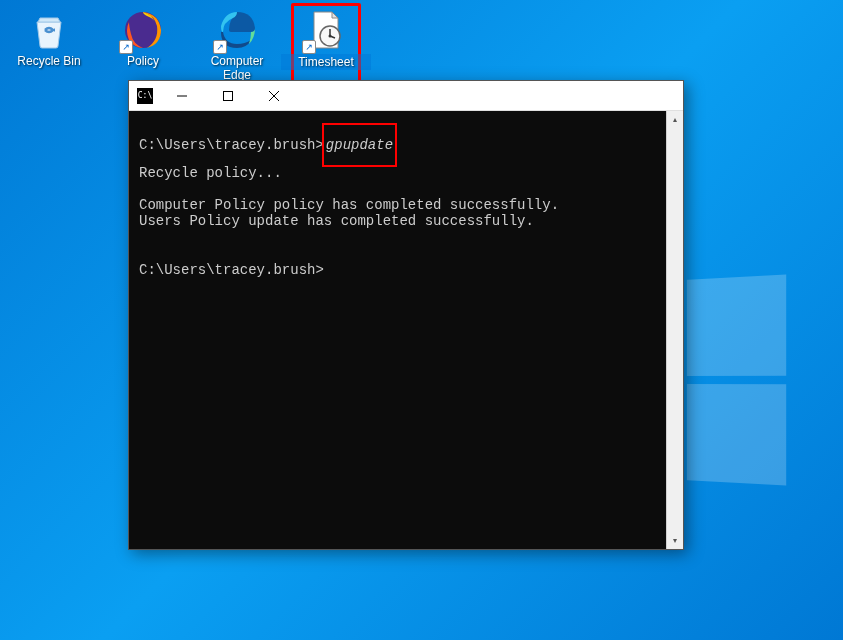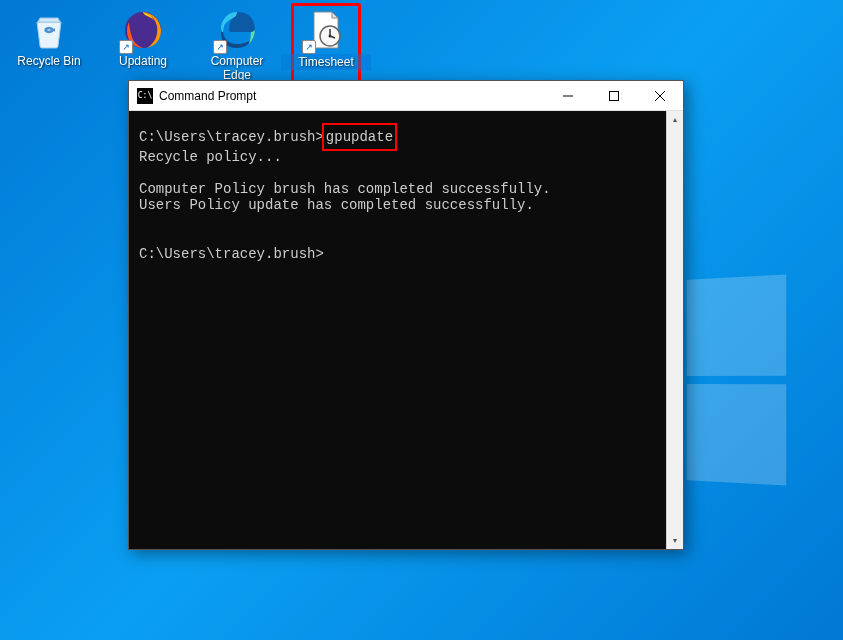--- a/index.html
+++ b/index.html
@@ -164,23 +164,24 @@
       color: #555;
       cursor: pointer;
     }
     .cmd-scrollbar .scroll-arrow.down {
       position: absolute;
       bottom: 0;
       width: 100%;
     }
     .text-highlight {
       border: 2px solid #ff0000;
-      padding: 4px 2px;
+      padding: 12px 2px;
       margin: -2px;
       display: inline-block;
+      font-style: italic;
     }
   </style>
 </head>
 <body>
 
 <div class="windows-logo">
   <div></div>
     <div></div>
     <div></div>
     <div></div>
@@ -202,21 +203,21 @@
   <div class="desktop-icon">
     <div class="icon-img">
       <svg width="44" height="44" viewBox="0 0 44 44">
         <circle cx="22" cy="22" r="18" fill="#4a2b8f"></circle>
         <path d="M22 4 Q38 6 40 22 Q40 36 26 40 Q38 32 36 18 Q34 8 22 4" fill="#ff9500"></path>
         <path d="M8 14 Q4 22 8 32 Q14 40 22 40 Q12 36 10 26 Q8 18 8 14" fill="#ff5722"></path>
         <path d="M22 4 Q30 6 34 14 Q32 10 26 8 Q22 6 22 4" fill="#ffcc00"></path>
       </svg>
       <div class="shortcut-arrow">↗</div>
     </div>
-    <div class="label">Updating</div>
+    <div class="label">Policy</div>
   </div>
 
   <div class="desktop-icon">
     <div class="icon-img">
       <svg width="44" height="44" viewBox="0 0 44 44">
         <path d="M22 4 Q38 4 40 20 Q40 24 36 24 L16 24 Q14 24 14 22 Q14 12 22 4" fill="#0c59a4"></path>
         <path d="M6 24 Q6 40 22 40 Q32 40 36 32 Q30 36 22 36 Q10 36 8 24 Q6 24 6 24" fill="#114a8b"></path>
         <path d="M22 4 Q10 4 6 18 Q6 24 8 24 Q8 14 18 10 Q22 8 22 4" fill="#33c3f0"></path>
         <path d="M36 24 Q40 24 40 20 Q40 30 34 36 Q36 30 36 24" fill="#62dc99"></path>
       </svg>
@@ -237,21 +238,20 @@
       </svg>
       <div class="shortcut-arrow">↗</div>
     </div>
     <div class="label">Timesheet</div>
   </div>
 </div>
 
 <div class="cmd-window">
   <div class="cmd-titlebar">
     <div class="cmd-icon">C:\</div>
-    <div class="title">Command Prompt</div>
     <div class="win-controls">
       <div class="win-btn">
         <svg width="10" height="10">
             <line x1="0" y1="5" x2="10" y2="5" stroke="#000" stroke-width="1"></line>
           </svg>
       </div>
       <div class="win-btn">
         <svg width="10" height="10">
             <rect x="0.5" y="0.5" width="9" height="9" fill="none" stroke="#000" stroke-width="1"></rect>
           </svg>
@@ -261,21 +261,21 @@
             <line x1="0" y1="0" x2="10" y2="10" stroke="#000" stroke-width="1"></line>
             <line x1="10" y1="0" x2="0" y2="10" stroke="#000" stroke-width="1"></line>
           </svg>
       </div>
     </div>
   </div>
   <div class="cmd-body">
     <div class="cmd-content"><span>C:\Users\tracey.brush&gt;</span><span class="text-highlight">gpupdate</span>
 <span>Recycle policy...</span>
 
-<span>Computer Policy brush has completed successfully.</span>
+<span>Computer Policy policy has completed successfully.</span>
 <span>Users Policy update has completed successfully.</span>
 
 
 <span>C:\Users\tracey.brush&gt;</span></div>
     <div class="cmd-scrollbar">
       <div class="scroll-arrow">▴</div>
       <div class="scroll-arrow down">▾</div>
     </div>
   </div>
 </div>

